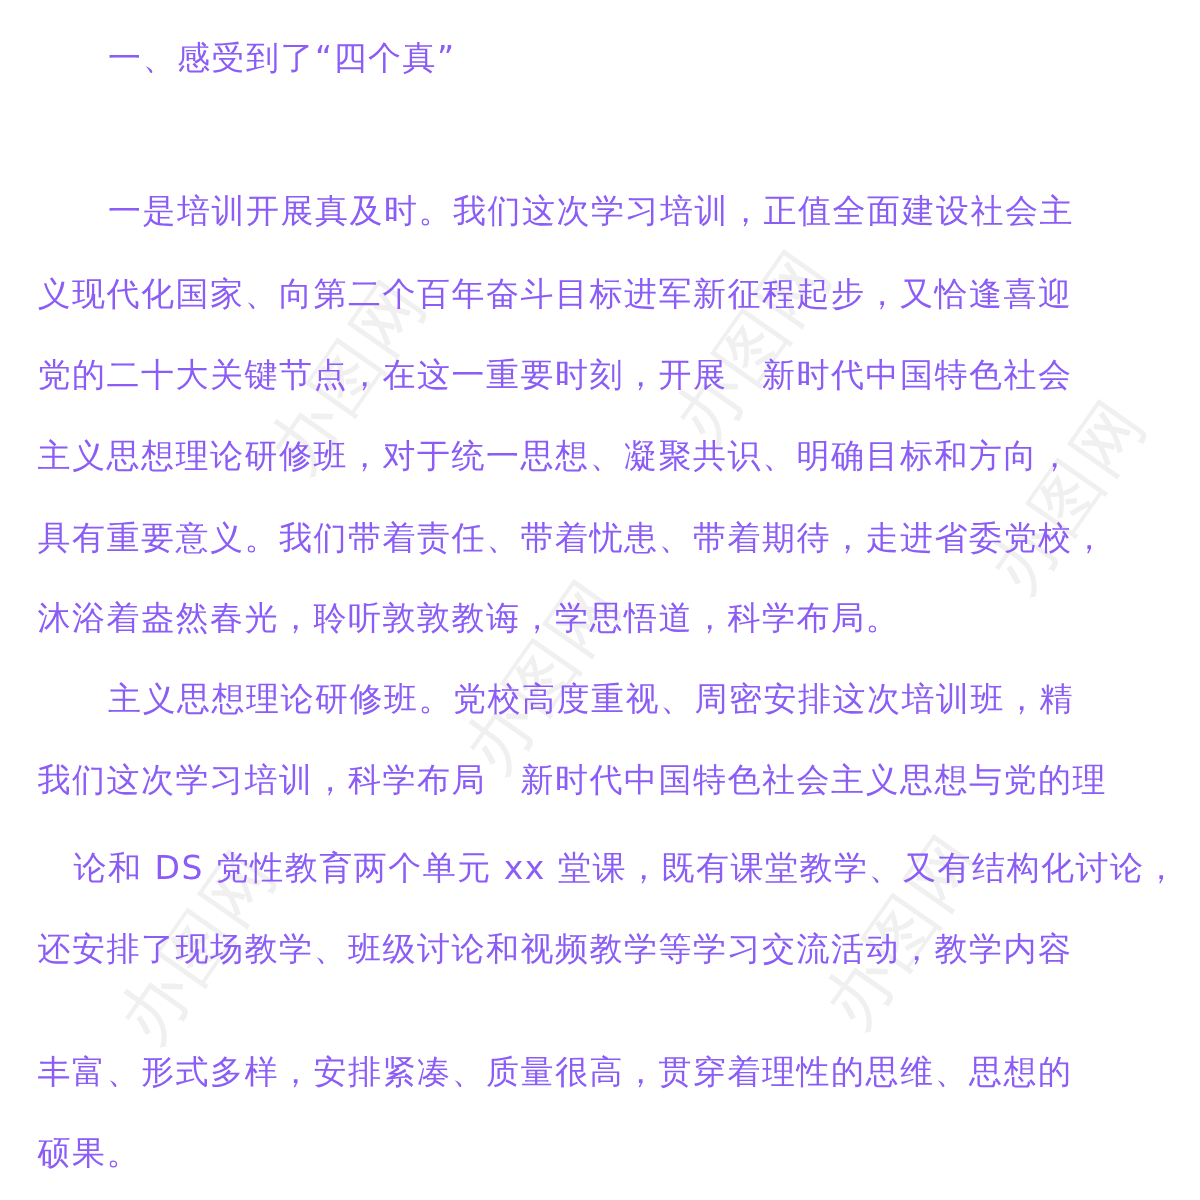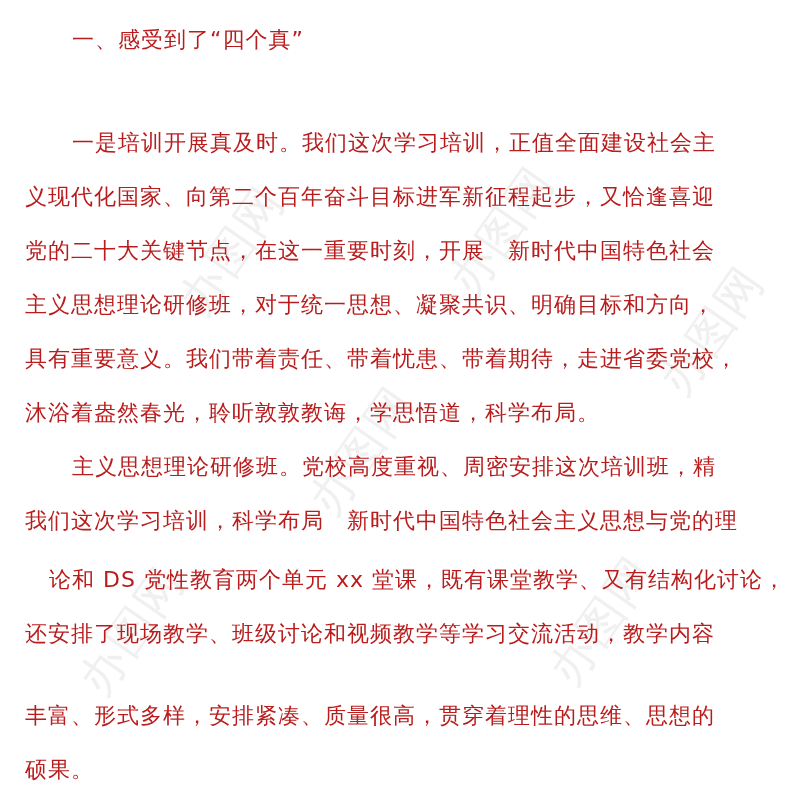--- a/index.html
+++ b/index.html
@@ -20,21 +20,21 @@
       left: 0; top: 0;
       width: 800px; height: 800px;
     }
     .line {
       position: absolute;
       left: 25px;
       font-size: 22px;
       line-height: 30px;
       white-space: nowrap;
       letter-spacing: 1px;
-      color: #b91c1c;
+      color: #8b5cf6;
     }
     .line.indent { left: 72px; }
     .watermark {
       position: absolute;
       font-size: 46px;
       color: rgba(200, 200, 200, 0.28);
       transform: rotate(-55deg);
       white-space: nowrap;
       pointer-events: none;
       font-family: "DejaVu Sans", sans-serif;
@@ -48,21 +48,21 @@
 
   <div class="watermark" style="left:160px; top:220px;">办图网</div>
   <div class="watermark" style="left:430px; top:200px;">办图网</div>
   <div class="watermark" style="left:290px; top:420px;">办图网</div>
   <div class="watermark" style="left:60px; top:600px;">办图网</div>
   <div class="watermark" style="left:530px; top:590px;">办图网</div>
   <div class="watermark" style="left:640px; top:300px;">办图网</div>
 
   <div class="line indent" style="top:25px;">一、感受到了“四个真”</div>
 
-  <div class="line indent" style="top:128px;">一是培训开展真及时。我们这次学习培训，正值全面建设社会主</div>
+  <div class="line indent" style="top:128px;font-family:Liberation Mono, monospace;">一是培训开展真及时。我们这次学习培训，正值全面建设社会主</div>
   <div class="line" style="top:236px;">党的二十大关键节点，在这一重要时刻，开展　新时代中国特色社会</div>
   <div class="line" style="top:182px;">义现代化国家、向第二个百年奋斗目标进军新征程起步，又恰逢喜迎</div>
   <div class="line" style="top:290px;">主义思想理论研修班，对于统一思想、凝聚共识、明确目标和方向，</div>
   <div class="line" style="top:344px;font-family:Liberation Serif, serif;">具有重要意义。我们带着责任、带着忧患、带着期待，走进省委党校，</div>
   <div class="line" style="top:398px;">沐浴着盎然春光，聆听敦敦教诲，学思悟道，科学布局。</div>
   <div class="line indent" style="top:452px;">主义思想理论研修班。党校高度重视、周密安排这次培训班，精</div>
   <div class="line" style="top:506px;">我们这次学习培训，科学布局　新时代中国特色社会主义思想与党的理</div>
   <div class="line" style="top:565px;margin-left:24px;">论和 DS 党性教育两个单元 xx 堂课，既有课堂教学、又有结构化讨论，</div>
   <div class="line" style="top:619px;">还安排了现场教学、班级讨论和视频教学等学习交流活动，教学内容</div>
   <div class="line" style="top:701px;">丰富、形式多样，安排紧凑、质量很高，贯穿着理性的思维、思想的</div>

